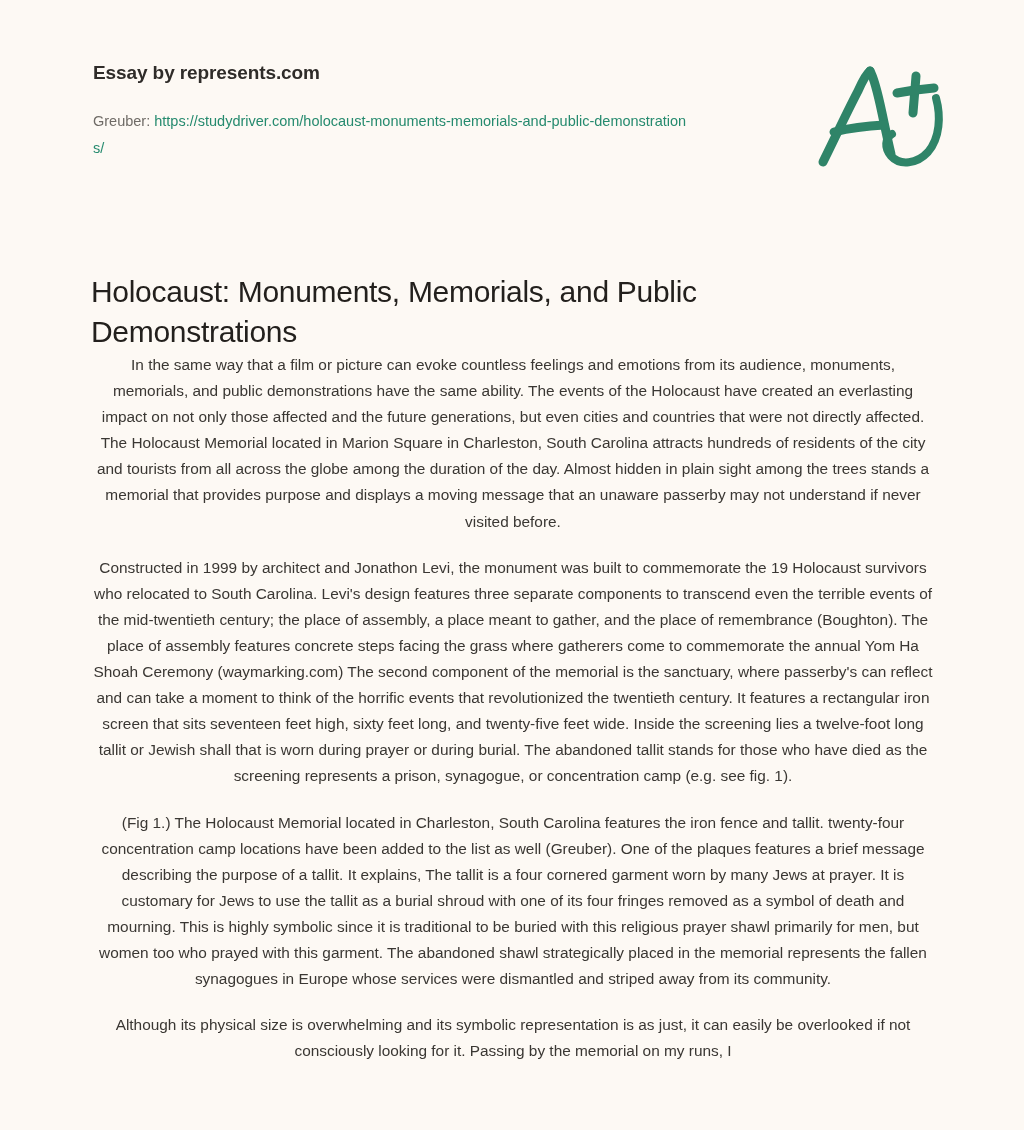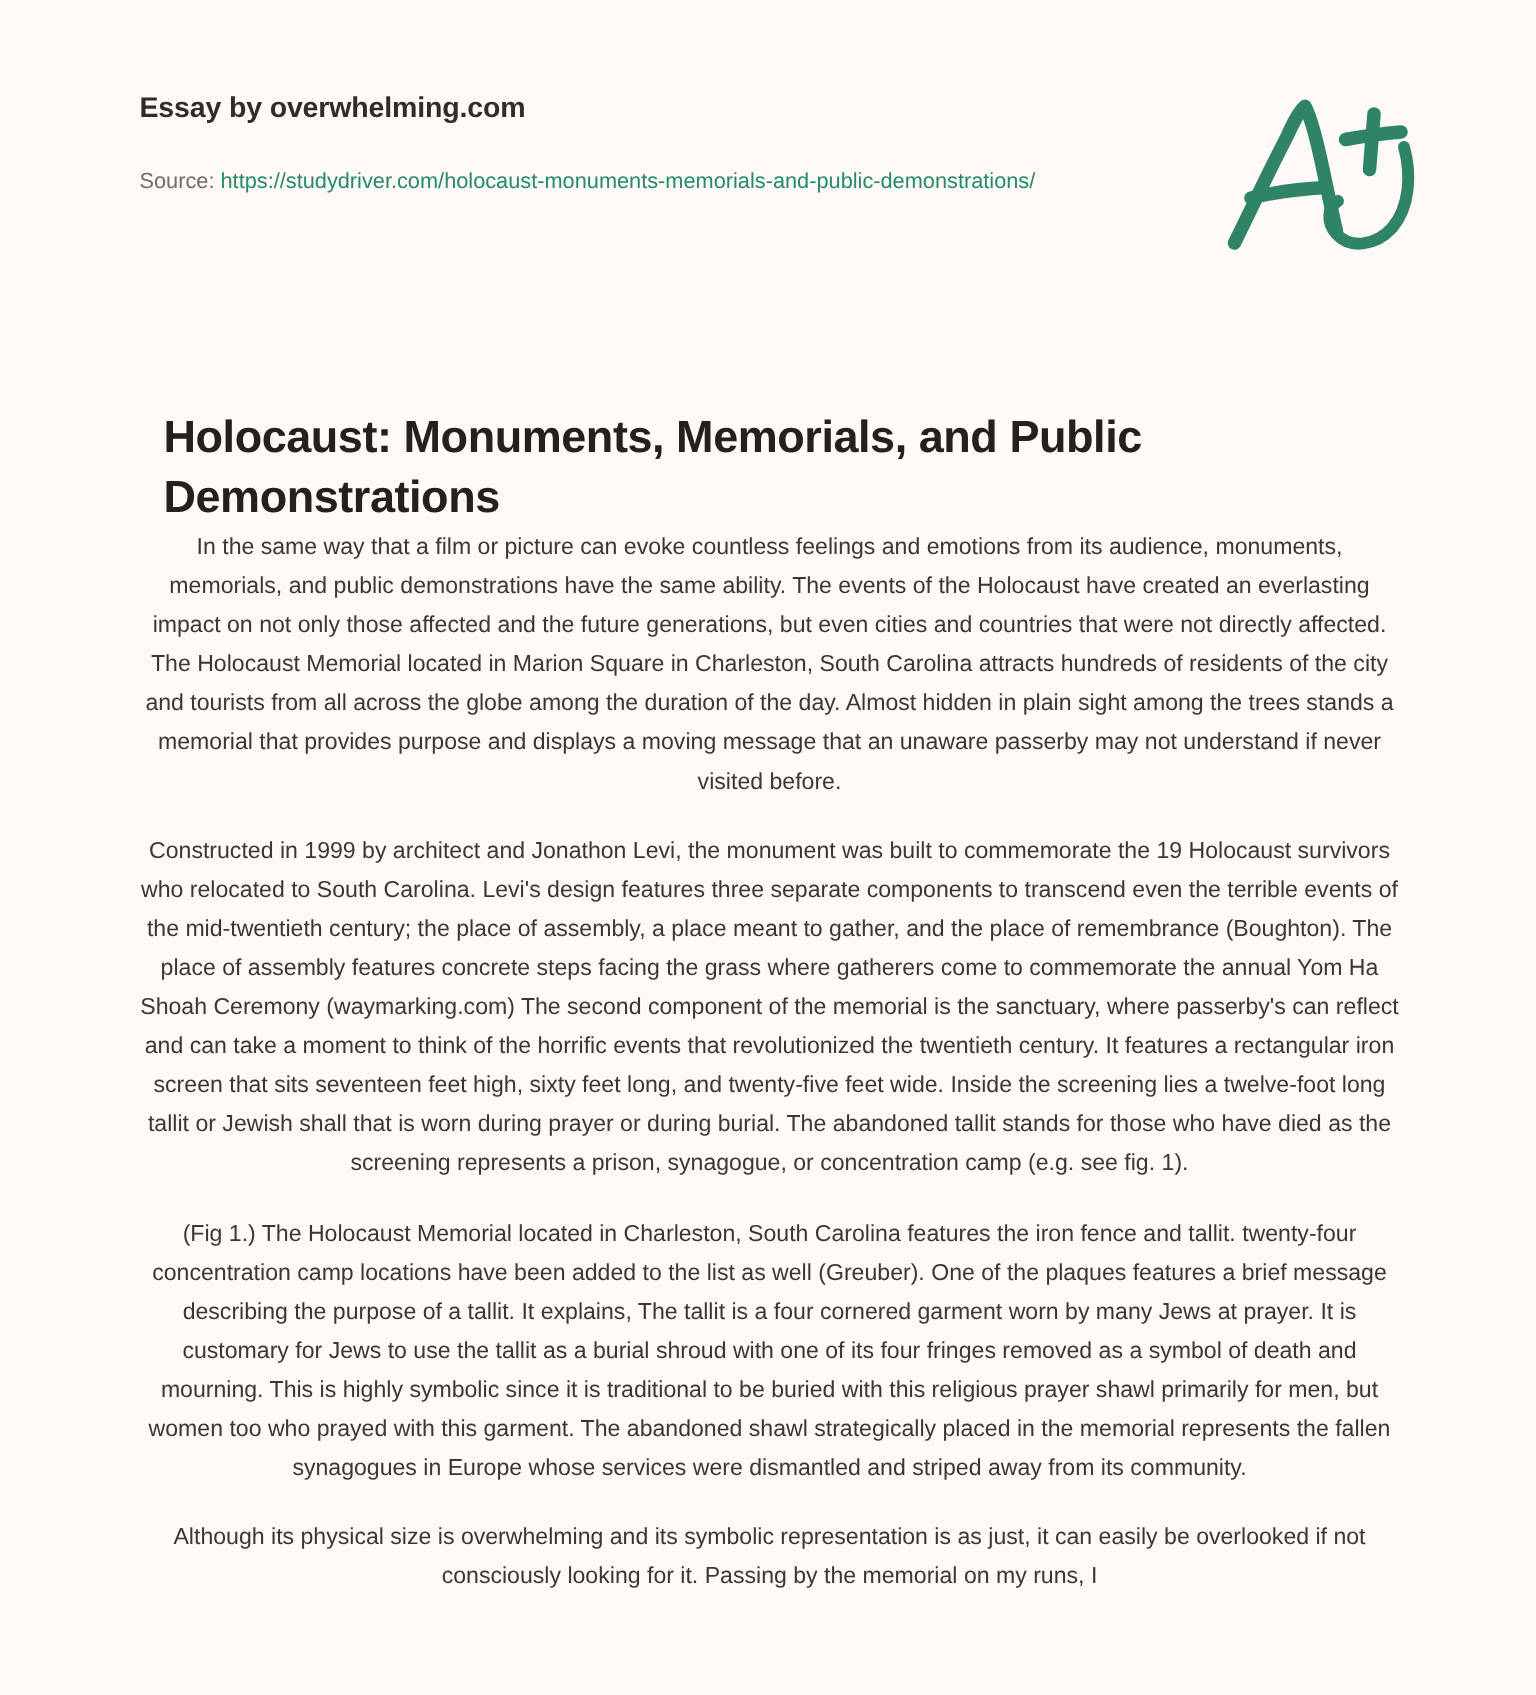--- a/index.html
+++ b/index.html
@@ -74,25 +74,25 @@
   }
   .logo svg {
     display: block;
     width: 140px;
     height: 120px;
   }
 
   
   .doc-title {
     position: absolute;
-    left: 109px;
+    left: 91px;
     top: 252px;
     width: 700px;
     font-size: 30px;
-    font-weight: bold;
+    font-weight: normal;
     line-height: 40px;
     letter-spacing: -0.3px;
     color: #23201d;
   }
 
   
   .body-content {
     position: absolute;
     left: 93px;
     top: 352px;
@@ -111,24 +111,24 @@
     margin-bottom: 0;
   }
 </style>
 </head>
 <body>
 
 <div class="page">
 
   <div class="header">
 
-    <div class="essay-by">Essay by overwhelming.com</div>
+    <div class="essay-by">Essay by represents.com</div>
 
     <div class="source-line">
-      <span class="source-label">Source: </span><a class="source-url" href="#">https://studydriver.com/holocaust-monuments-memorials-and-public-demonstrations/</a>
+      <span class="source-label">Greuber: </span><a class="source-url" href="#">https://studydriver.com/holocaust-monuments-memorials-and-public-demonstrations/</a>
     </div>
 
     <div class="logo">
       <svg viewBox="0 0 140 120" xmlns="http://www.w3.org/2000/svg">
         <g fill="none" stroke="#2f8468" stroke-linecap="round" stroke-linejoin="round">
 
           <path d="M11 104 C 20 86, 34 56, 46 33 C 50 24, 54 16, 58 13" stroke-width="9"></path>
 
           <path d="M58 13 C 62 20, 66 36, 70 55 C 74 74, 77 88, 79 96" stroke-width="9"></path>
 

